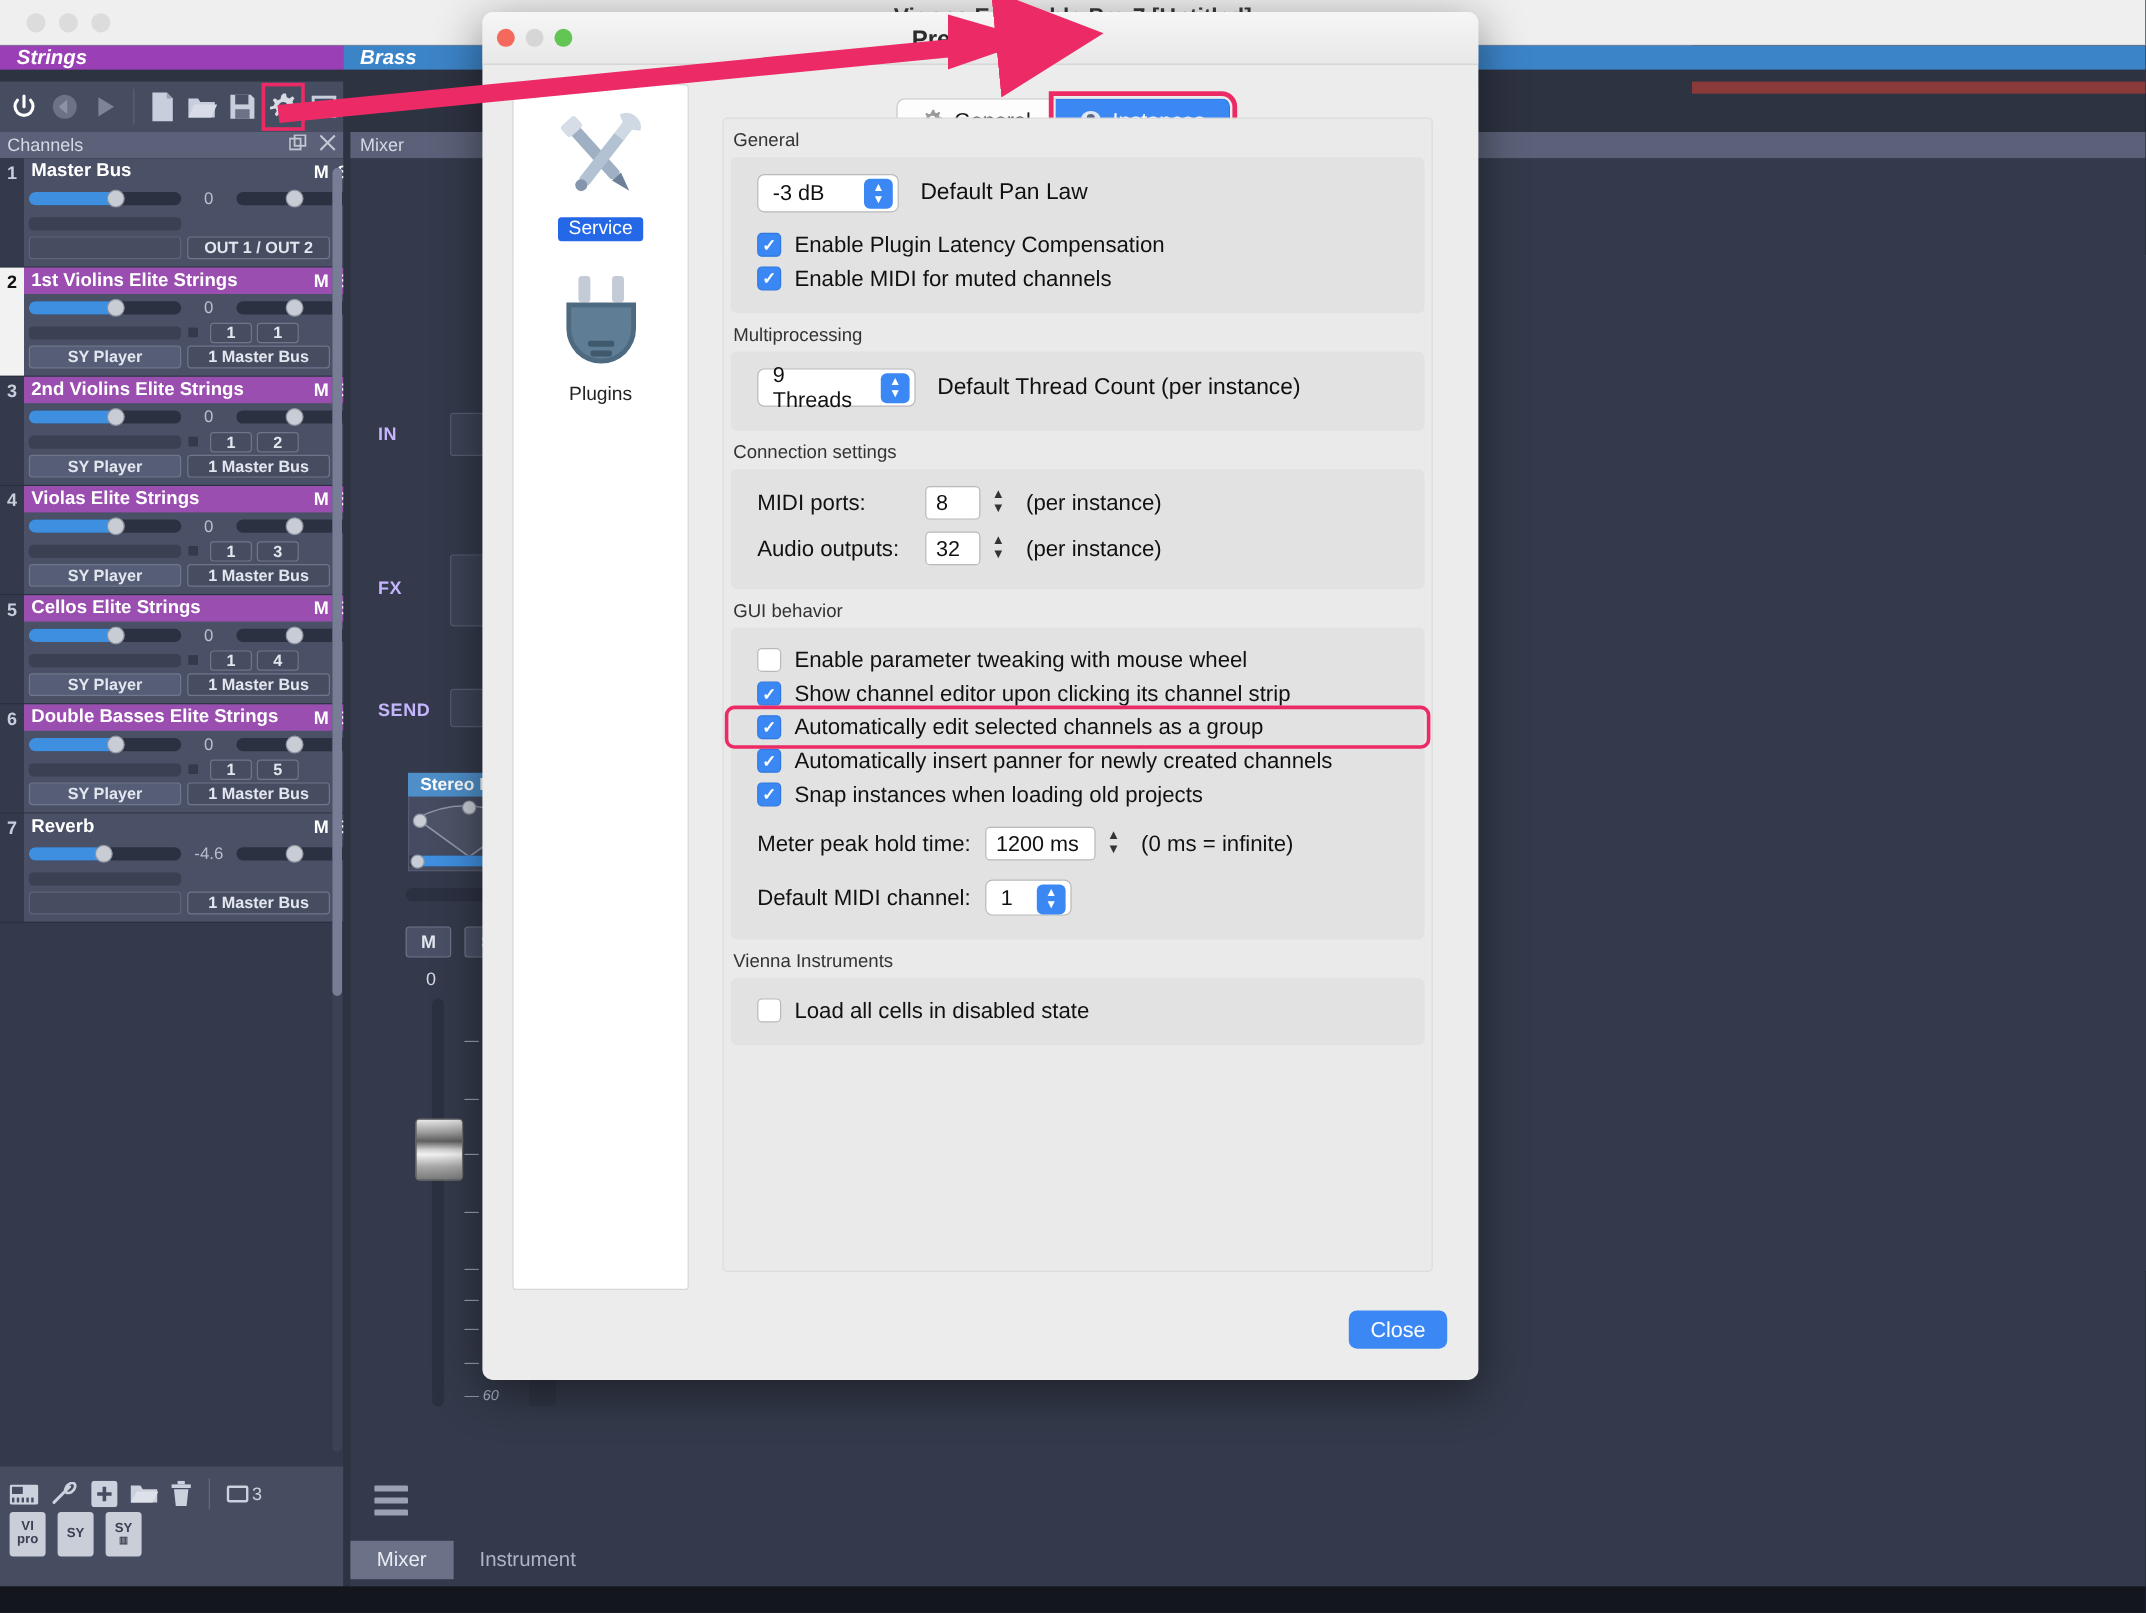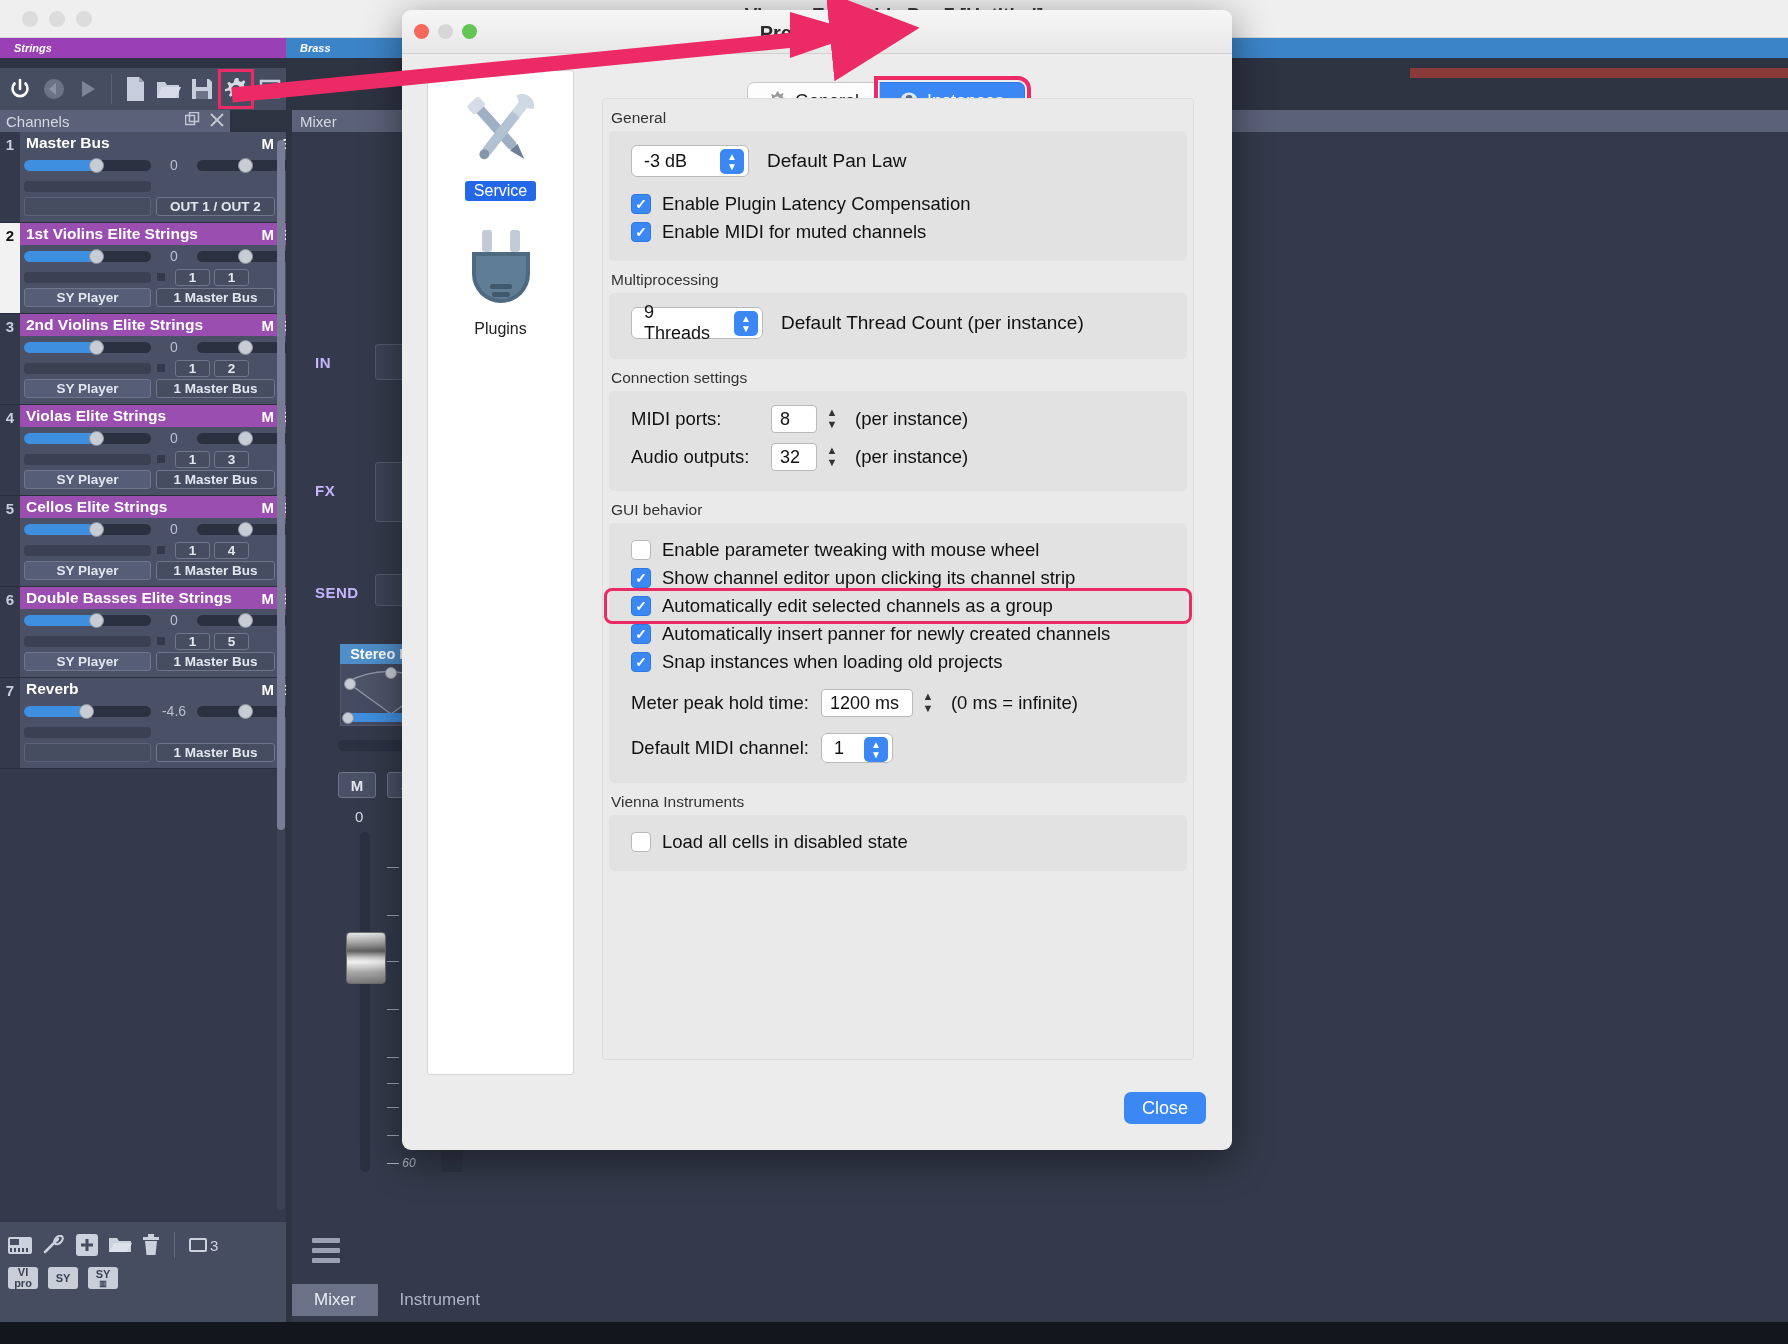--- a/index.html
+++ b/index.html
@@ -28,42 +28,42 @@
     font-size:19px; font-weight:bold; color:#3a3a3a;
   }
 
   
   .tabs-row {
     position:absolute; left:0; top:38px; width:1788px; height:30px;
     background:#2e3342; display:flex;
   }
   .inst-tab {
     height:20px; display:flex; align-items:center; padding:0 14px;
-    font-size:11px; font-weight:bold; font-style:italic; color:#ffffff;
+    font-size:17px; font-weight:bold; font-style:italic; color:#ffffff;
   }
   .tab-strings { width:286px; background:#9a3fb5; }
   .tab-brass { flex:1; background:#3c84c8; }
 
   
   .host-toolbar {
     position:absolute; left:0; top:68px; width:286px; height:42px;
     background:#474d61; display:flex; align-items:center; gap:2px; padding-left:4px;
   }
   .tb-btn {
     width:36px; height:36px; display:flex; align-items:center; justify-content:center;
     color:#c9cedd;
   }
   .tb-sep { width:1px; height:30px; background:#5a6076; margin:0 5px; }
   .gear-hl {
     outline:3px solid #ec2a66; outline-offset:-1px;
   }
 
   
   .channels-hdr {
-    position:absolute; left:0; top:110px; width:230px; height:22px;
+    position:absolute; left:0; top:110px; width:286px; height:22px;
     background:#5b6178; color:#d5d9e4; font-size:15px;
     display:flex; align-items:center; padding:0 6px;
   }
   .channels-hdr .sp { flex:1; }
   .channels-hdr .ic { margin-left:10px; opacity:.85; }
 
   
   .chan-list {
     position:absolute; left:0; top:132px; width:286px; height:1090px;
     background:#343a4b; overflow:hidden;
@@ -127,21 +127,21 @@
     position:absolute; left:0; top:1222px; width:286px; height:100px;
     background:#474d61; padding:6px 4px;
   }
   .cb-row { display:flex; align-items:center; gap:10px; height:34px; padding-left:4px; }
   .cb-ic { color:#ccd1de; display:flex; align-items:center; justify-content:center; }
   .cb-vsep { width:1px; height:26px; background:#646a80; margin:0 4px; }
   .cb-count { color:#ccd1de; font-size:15px; display:flex; align-items:center; gap:3px; }
   .cb-sq { width:18px; height:14px; border:2px solid #ccd1de; border-radius:2px; }
   .cb-row2 { display:flex; align-items:center; gap:10px; height:32px; padding-left:4px; }
   .cb-chip {
-    width:30px; height:22px; border-radius:3px; background:#c9ced9; color:#3b4152;
+    width:30px; height:37px; border-radius:3px; background:#c9ced9; color:#3b4152;
     font-size:11px; font-weight:bold; line-height:1;
     display:flex; flex-direction:column; align-items:center; justify-content:center;text-align:center;
   }
 
   
   .chan-scroll {
     position:absolute; left:277px; top:140px; width:8px; height:1070px;
     background:#3c4254; border-radius:4px;
   }
   .chan-scroll-thumb {

